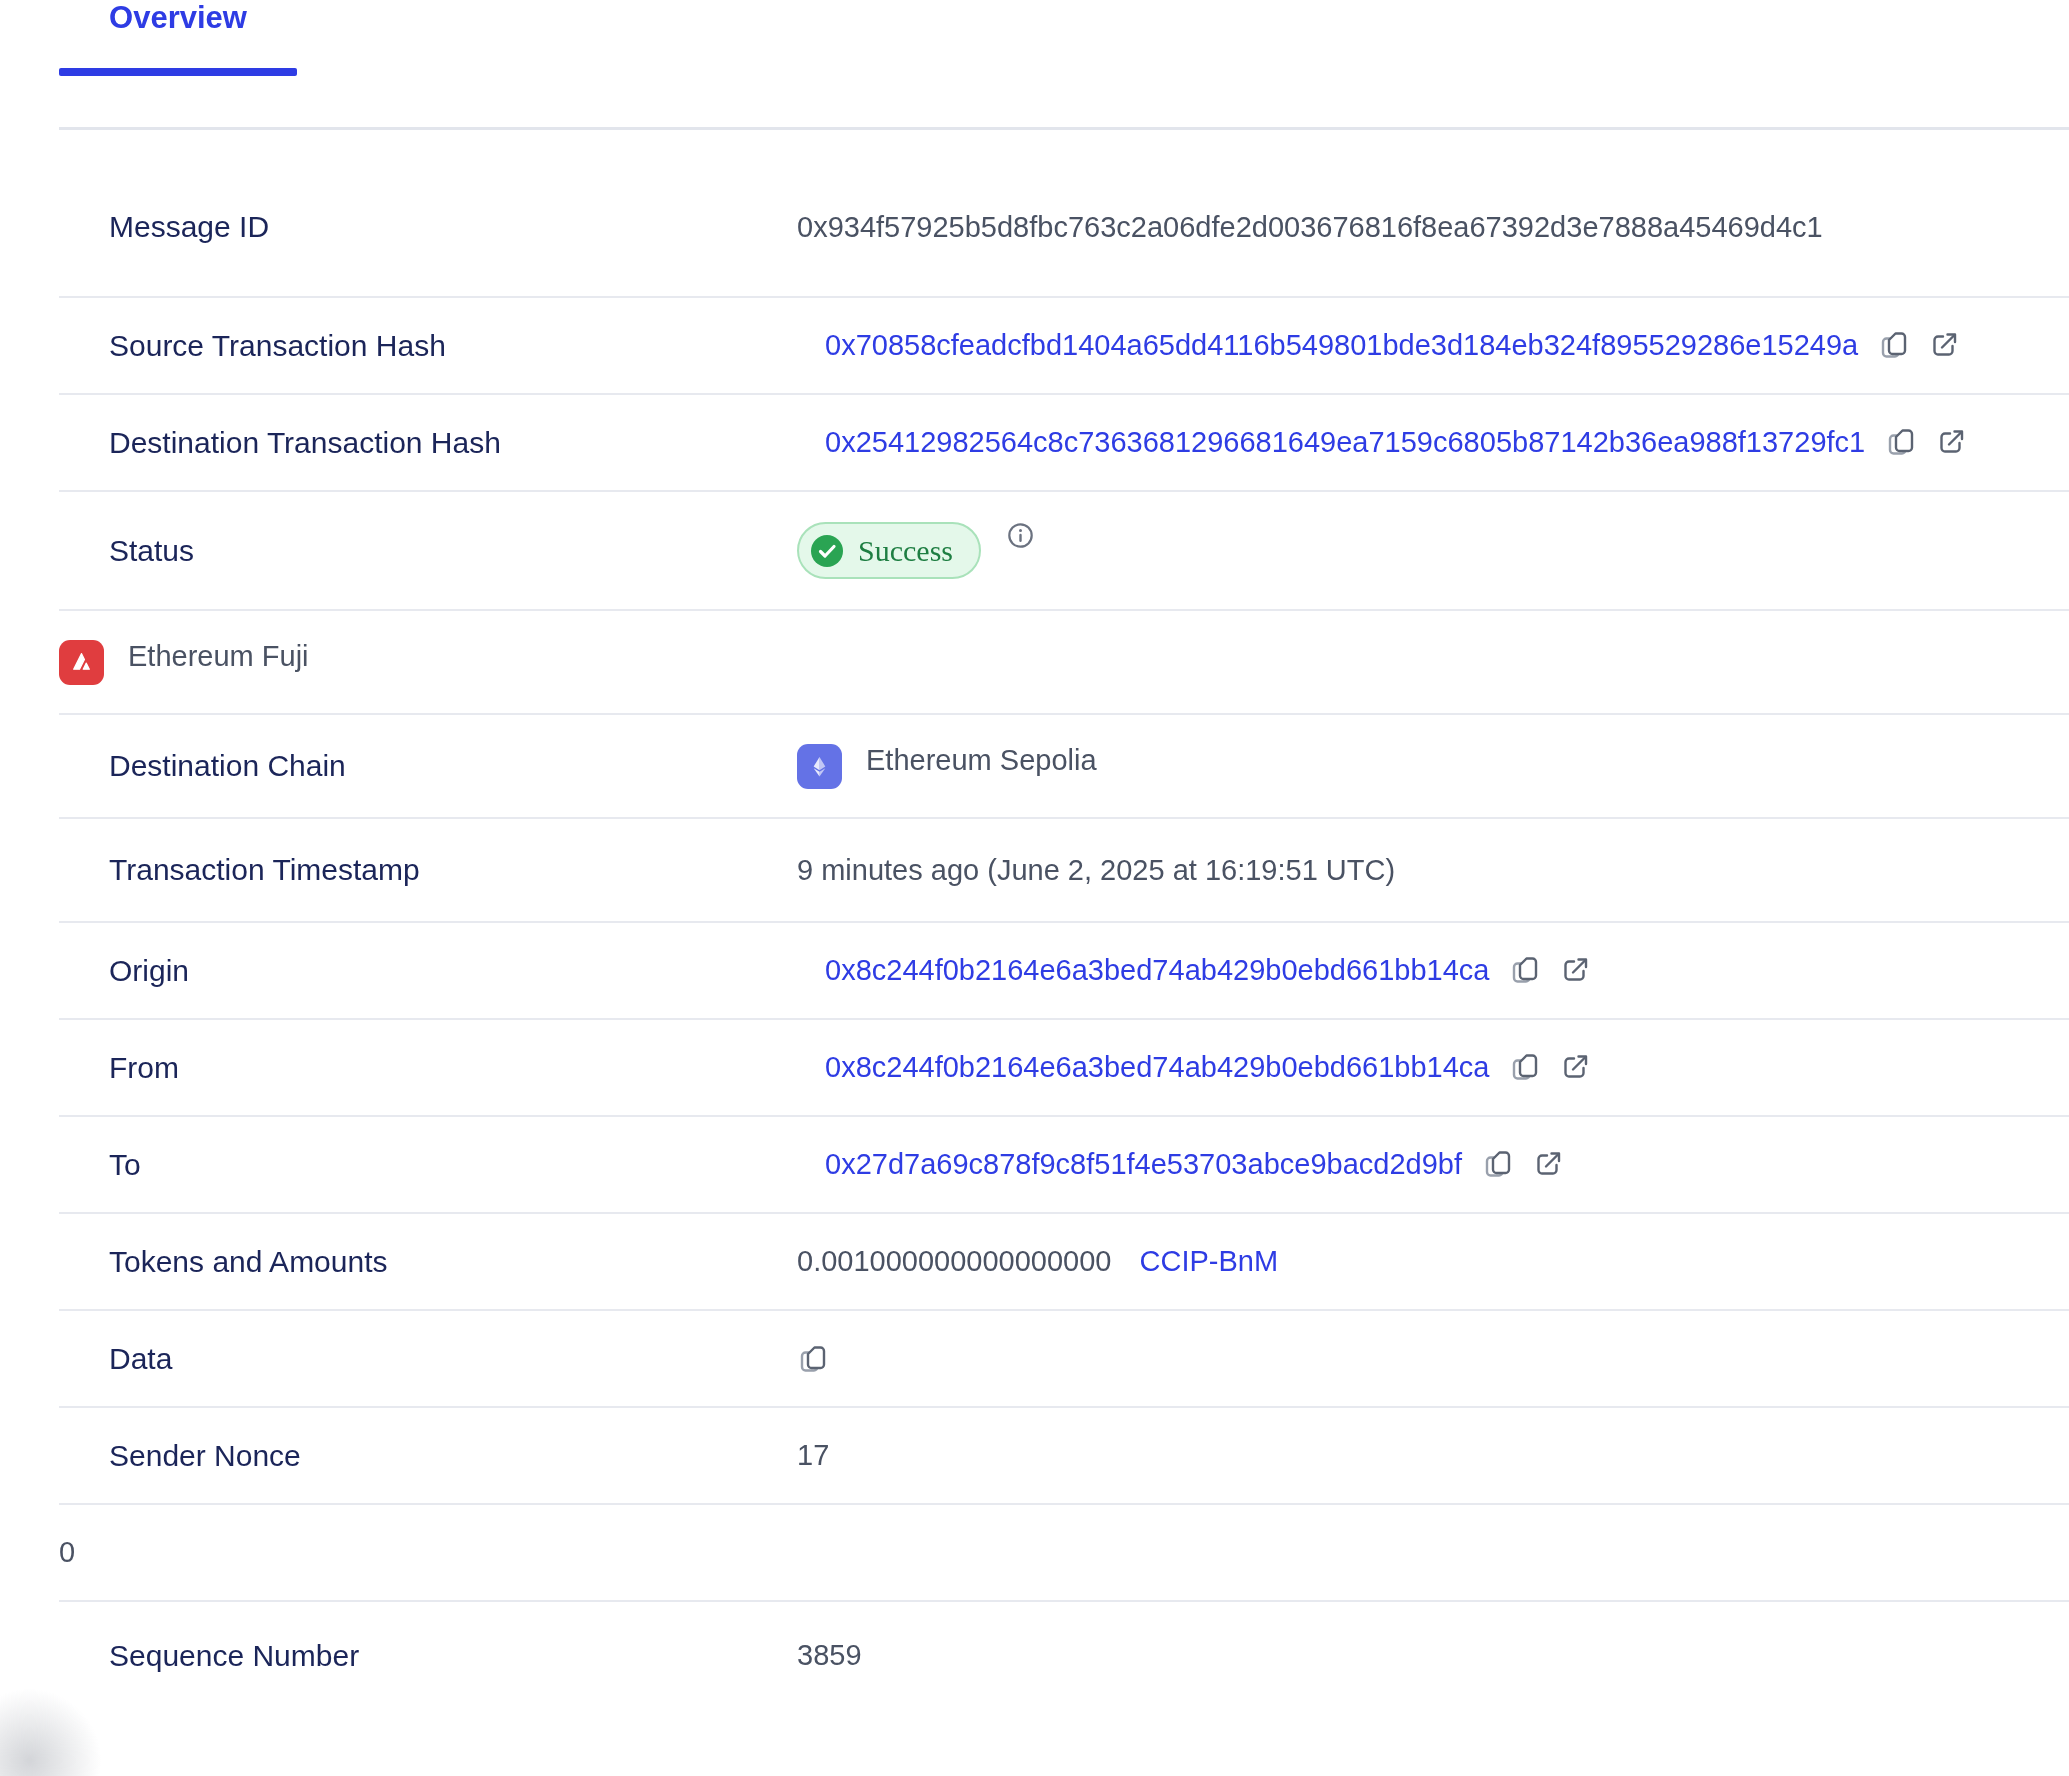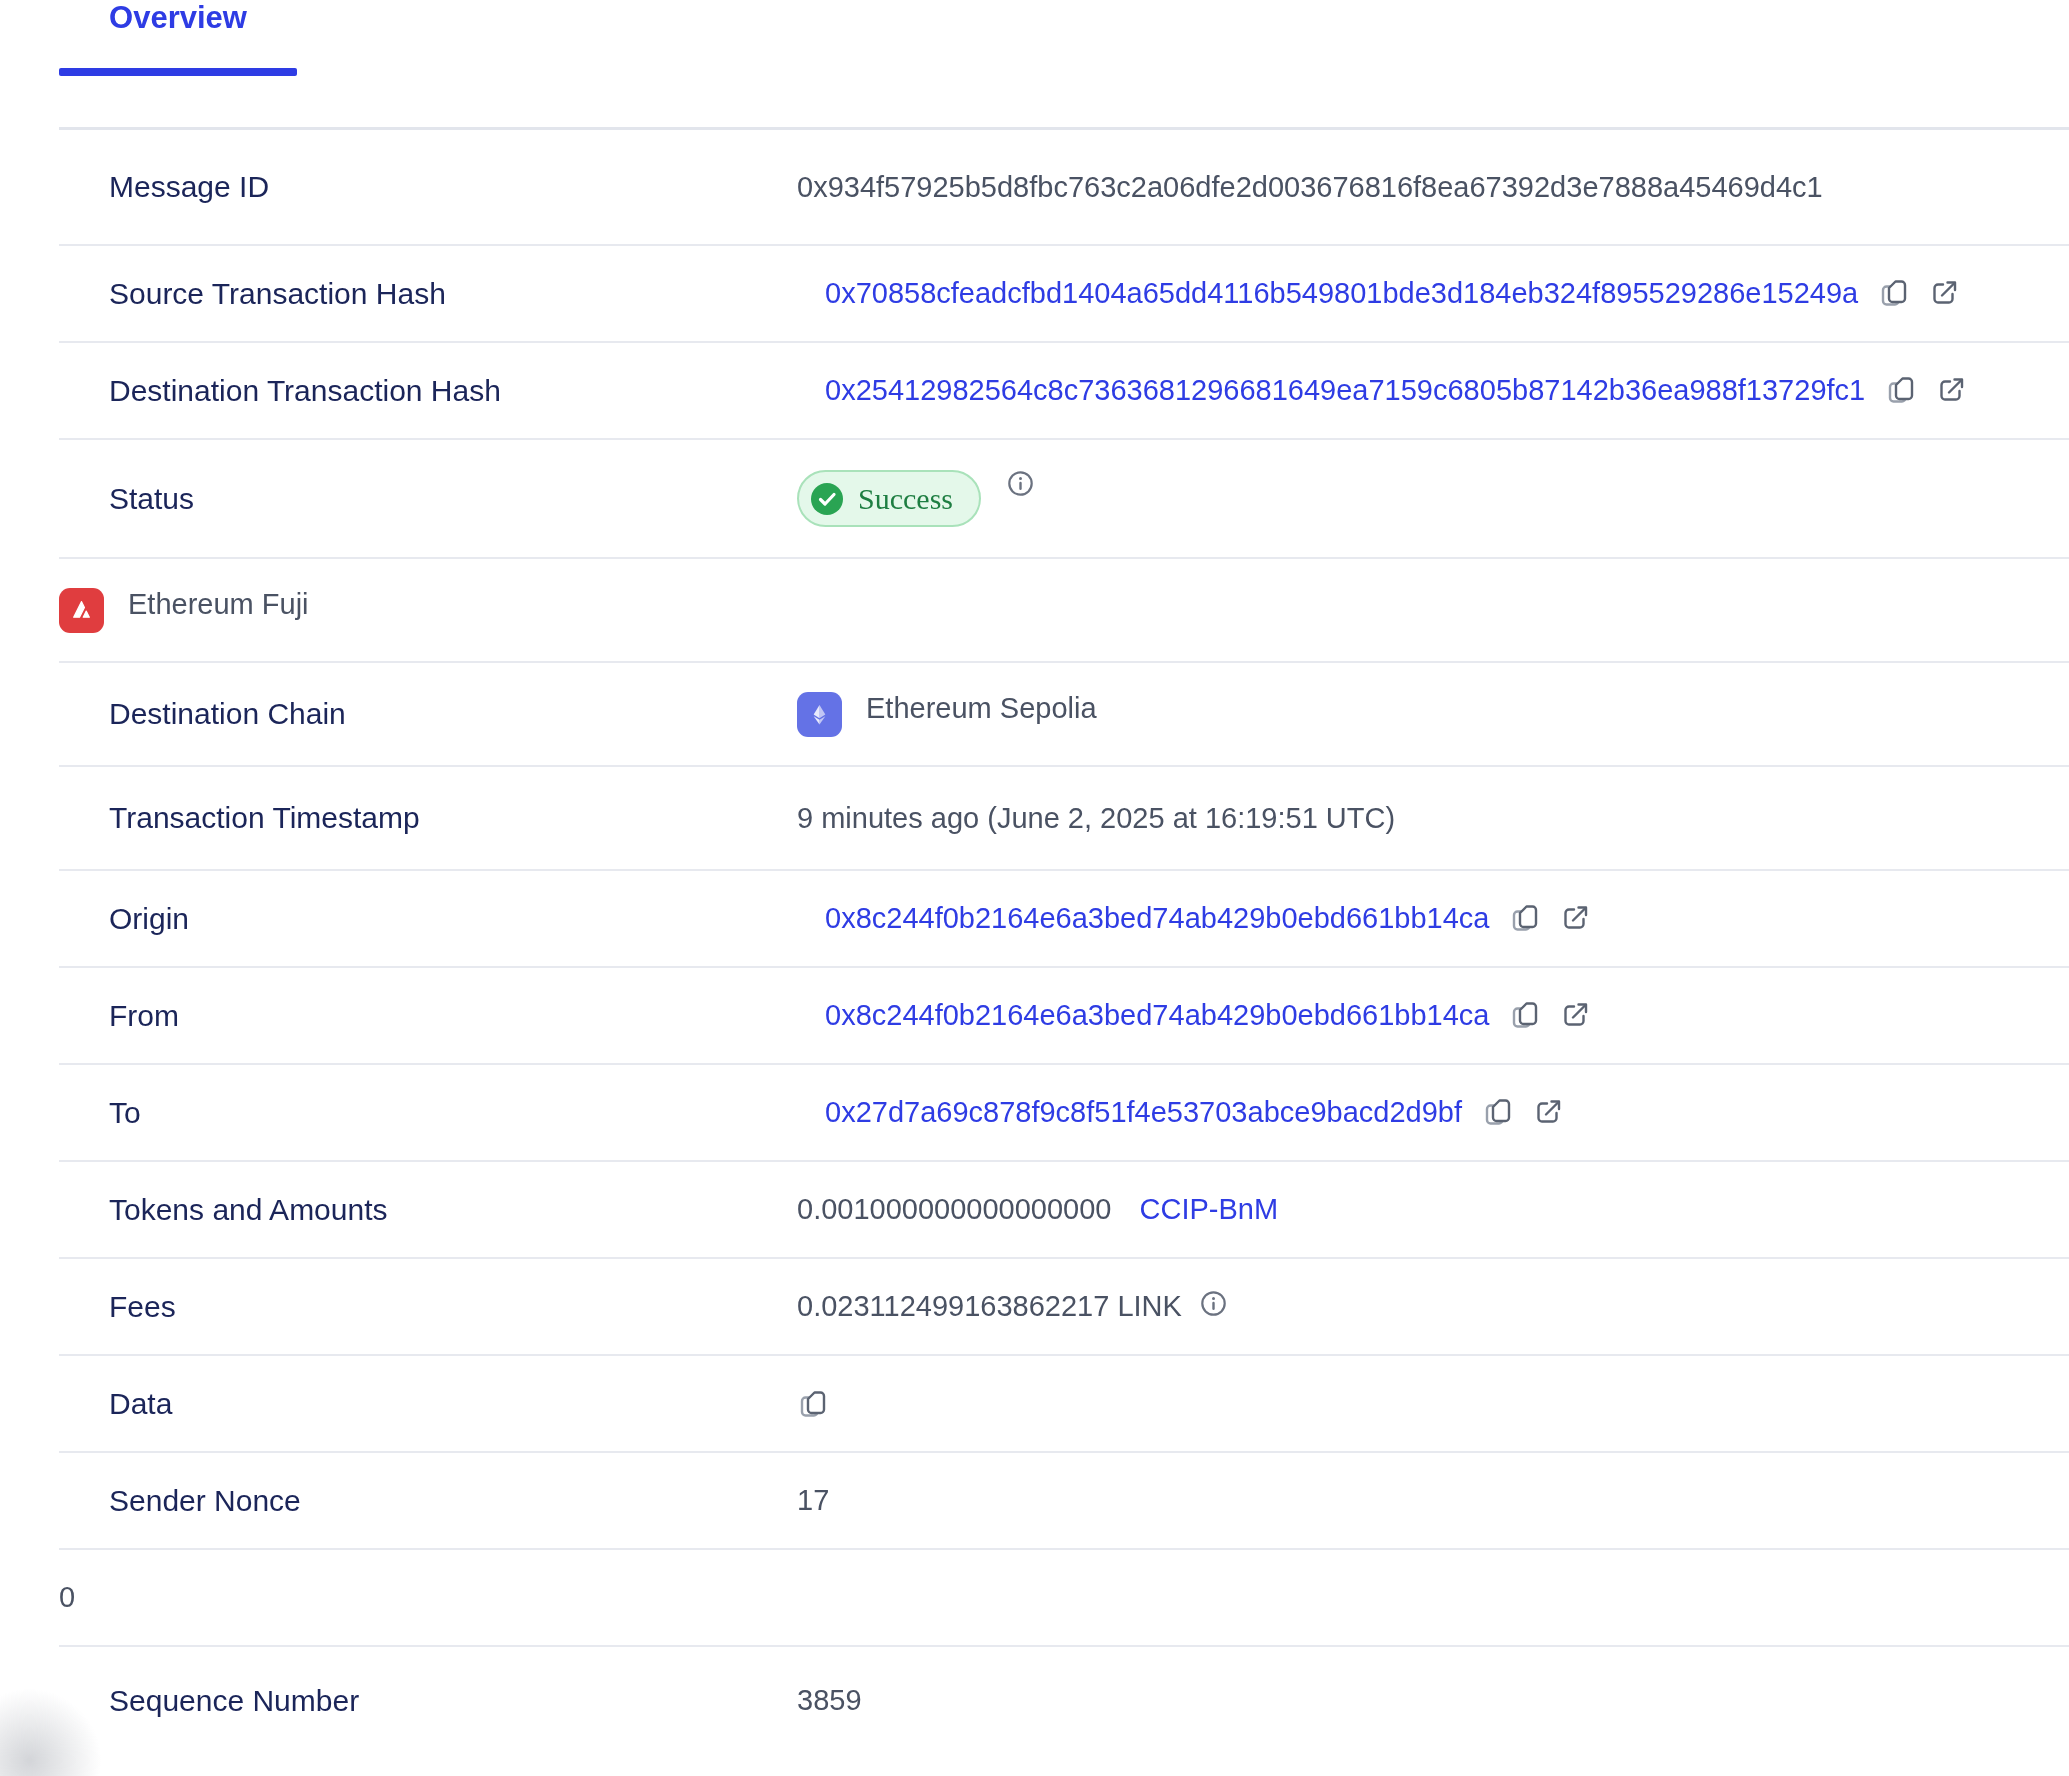--- a/index.html
+++ b/index.html
@@ -24,21 +24,21 @@
   .tabbar{height:130px;margin:0;padding-left:59px;display:flex;align-items:flex-start;position:relative;}
   .tabbar::after{content:"";position:absolute;left:59px;right:0;bottom:0;height:3px;background:#e2e5ec;}
   .tab{width:238px;text-align:center;padding-bottom:36px;position:relative;color:var(--accent-blue);
        font-size:31px;font-weight:600;cursor:pointer;z-index:2;}
   .tab.active::after{content:"";position:absolute;left:0;right:0;bottom:-4px;height:8px;
        background:var(--accent-blue);border-radius:2px;z-index:3;}
 
   
   .rows{margin-left:59px;}
   .row{display:flex;align-items:center;height:97px;border-bottom:2px solid var(--divider);}
-  .row.first{height:116px;}
+  .row.first{height:140px;margin-top:28px;}
   .row.status-row{height:119px;}
   .row.chain-row{height:104px;}
   .row.ts-row{height:104px;}
   .row.last{border-bottom:none;height:107px;}
   .label{width:738px;padding-left:50px;flex:none;font-size:30px;color:var(--label-navy);}
   .value{flex:1;display:flex;align-items:flex-start;font-size:29px;color:var(--value-slate);}
   a.link{color:var(--accent-blue);text-decoration:none;cursor:pointer;margin-left:28px;}
   .icon-btn{display:inline-flex;align-items:center;margin-left:18px;cursor:pointer;flex:none;}
   .icon-btn:first-child{margin-left:0;}
   .icon-btn svg{display:block;}
@@ -238,33 +238,20 @@
   </div>
 
   <div class="row">
     <div class="label">Tokens and Amounts</div>
     <div class="value">
       <span class="amount">0.001000000000000000</span>
       <a class="link token-link">CCIP-BnM</a>
     </div>
   </div>
 
-  <div class="row">
-    <div class="label">Fees</div>
-    <div class="value">
-      <span>0.023112499163862217 LINK</span>
-      <span class="icon-btn fees-info">
-        <svg width="27" height="27" viewBox="0 0 27 27" fill="none">
-          <circle cx="13.5" cy="13.5" r="11.2" stroke="#6b7280" stroke-width="2.2"></circle>
-          <circle cx="13.5" cy="8.6" r="1.5" fill="#6b7280"></circle>
-          <rect x="12.3" y="11.7" width="2.4" height="8.2" rx="1.2" fill="#6b7280"></rect>
-        </svg>
-      </span>
-    </div>
-  </div>
 
   <div class="row">
     <div class="label">Data</div>
     <div class="value">
       <span class="icon-btn data-copy">
         <svg width="32" height="32" viewBox="0 0 32 32" fill="none">
           <rect x="5" y="9.5" width="15.5" height="18" rx="3.5" stroke="#99a0ac" stroke-width="2.4" fill="#fff"></rect>
           <path d="M17.5 4.5 H23.5 A3.5 3.5 0 0 1 27 8 V21.5 A3.5 3.5 0 0 1 23.5 25 H14.5 A3.5 3.5 0 0 1 11 21.5 V11 Z" stroke="#5b6372" stroke-width="2.4" fill="#fff" stroke-linejoin="round"></path>
         </svg>
       </span>

